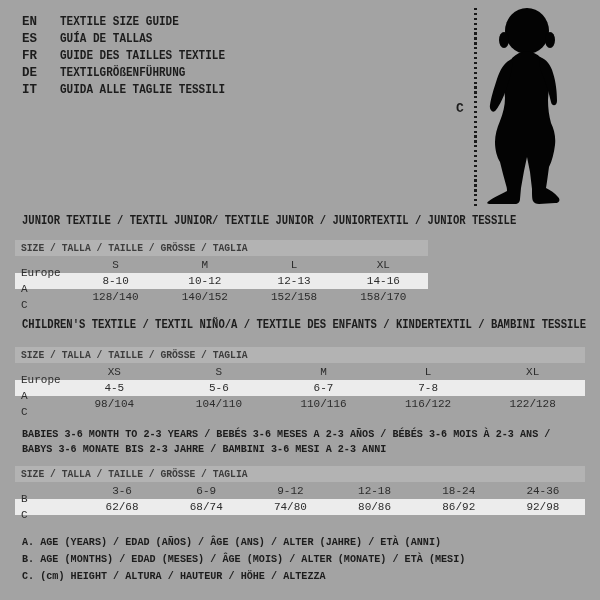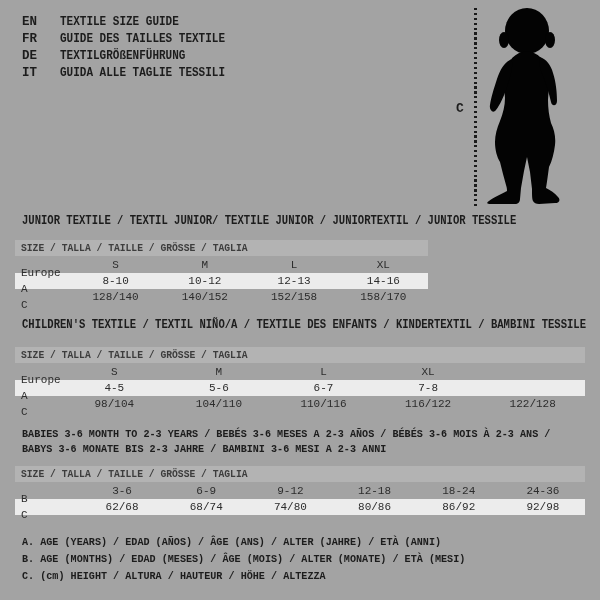--- a/index.html
+++ b/index.html
@@ -48,20 +48,24 @@
 </style>
 </head>
 <body>
 
 <div class="canvas">
 
   <div class="lang-list">
     <div class="lang-row">
       <span class="lang-code">EN</span>
       <span class="lang-label cond">TEXTILE SIZE GUIDE</span>
+    </div>
+    <div class="lang-row">
+      <span class="lang-code">ES</span>
+      <span class="lang-label cond">GUÍA DE TALLAS</span>
     </div>
     <div class="lang-row">
       <span class="lang-code">FR</span>
       <span class="lang-label cond">GUIDE DES TAILLES TEXTILE</span>
     </div>
     <div class="lang-row">
       <span class="lang-code">DE</span>
       <span class="lang-label cond">TEXTILGRÖßENFÜHRUNG</span>
     </div>
     <div class="lang-row">
@@ -157,20 +161,21 @@
 
   <div class="sec-title" style="top:318px;">
     <span class="cond">CHILDREN'S TEXTILE / TEXTIL NIÑO/A / TEXTILE DES ENFANTS / KINDERTEXTIL / BAMBINI TESSILE</span>
   </div>
   <div class="size-table w-wide" style="top:347px;">
     <div class="thead">
       <span class="cond">SIZE / TALLA / TAILLE / GRÖSSE / TAGLIA</span>
     </div>
     <div class="trow cols5">
       <span class="tlabel">Europe</span>
+      <span class="tcell">XS</span>
       <span class="tcell">S</span>
       <span class="tcell">M</span>
       <span class="tcell">L</span>
       <span class="tcell">XL</span>
     </div>
     <div class="trow cols5 alt">
       <span class="tlabel">A</span>
       <span class="tcell">4-5</span>
       <span class="tcell">5-6</span>
       <span class="tcell">6-7</span>

